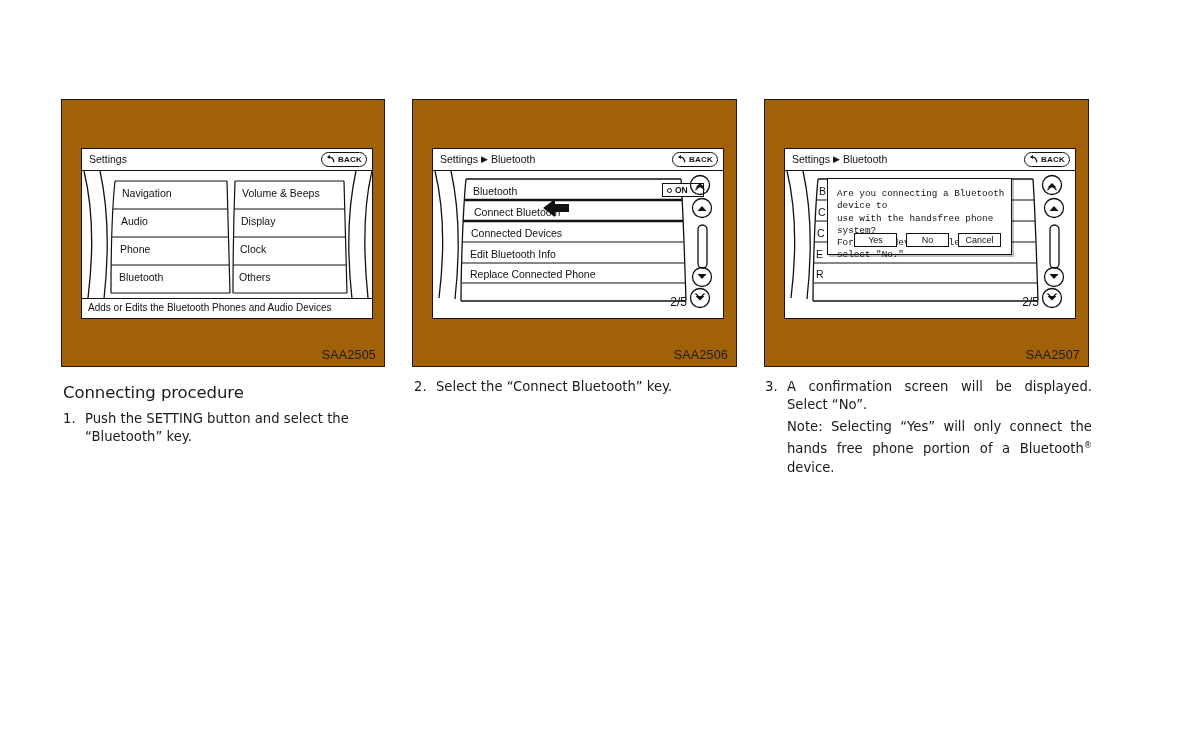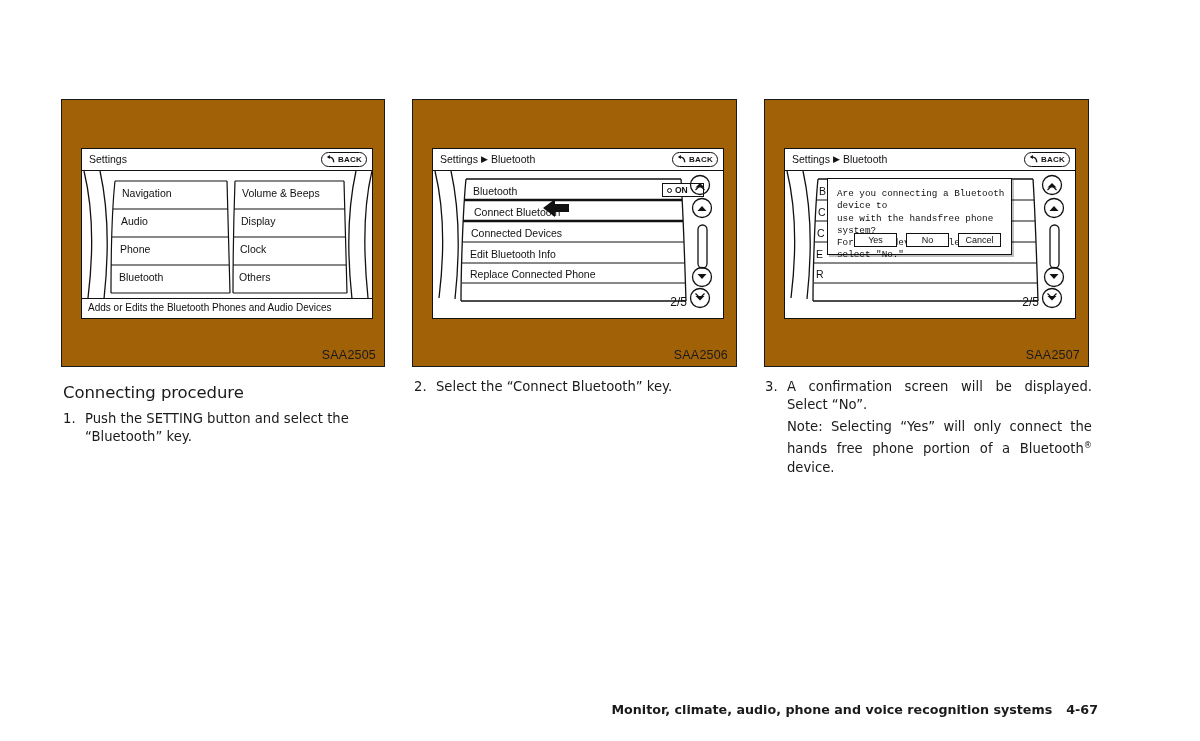--- a/index.html
+++ b/index.html
@@ -431,17 +431,14 @@
 
   <div class="step" style="left:765px; top:378px; width:327px;">
     <span class="num">3.</span>
     <span class="body justify">A confirmation screen will be displayed. Select “No”.</span>
   </div>
 
   <div class="step" style="left:765px; top:418px; width:327px;">
     <span class="body justify"><span>Note: Selecting “Yes” will only connect the hands free phone portion of a Bluetooth</span><sup class="reg">®</sup><span> device.</span></span>
   </div>
 
-  <div class="footer">
-    <span>Monitor, climate, audio, phone and voice recognition systems</span><span class="pg">4-67</span>
-  </div>
 
 </div>
 
 </body></html>

